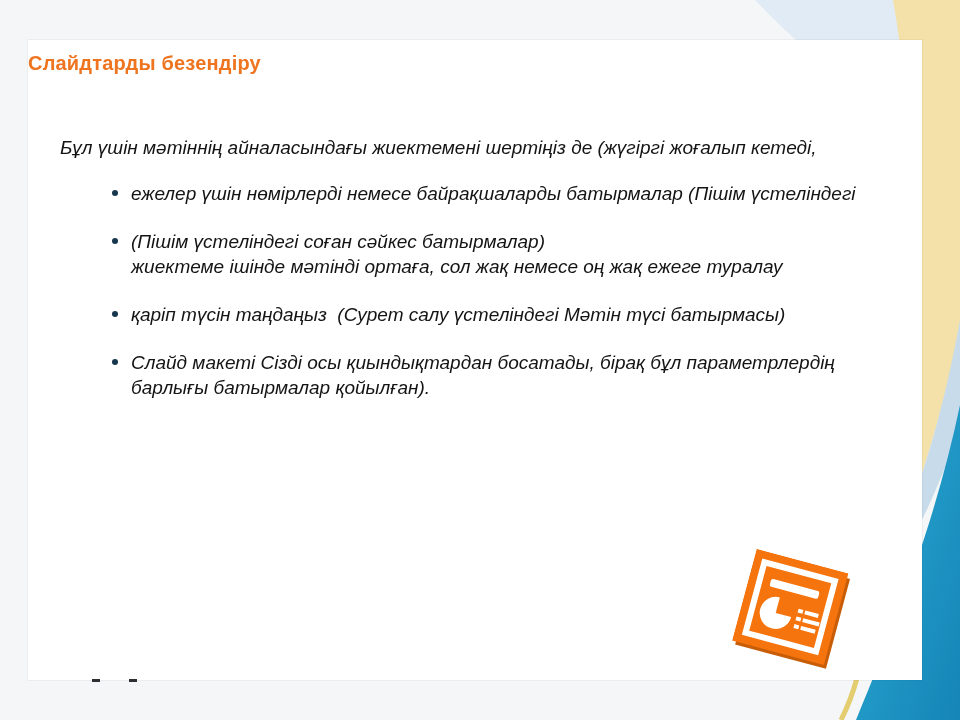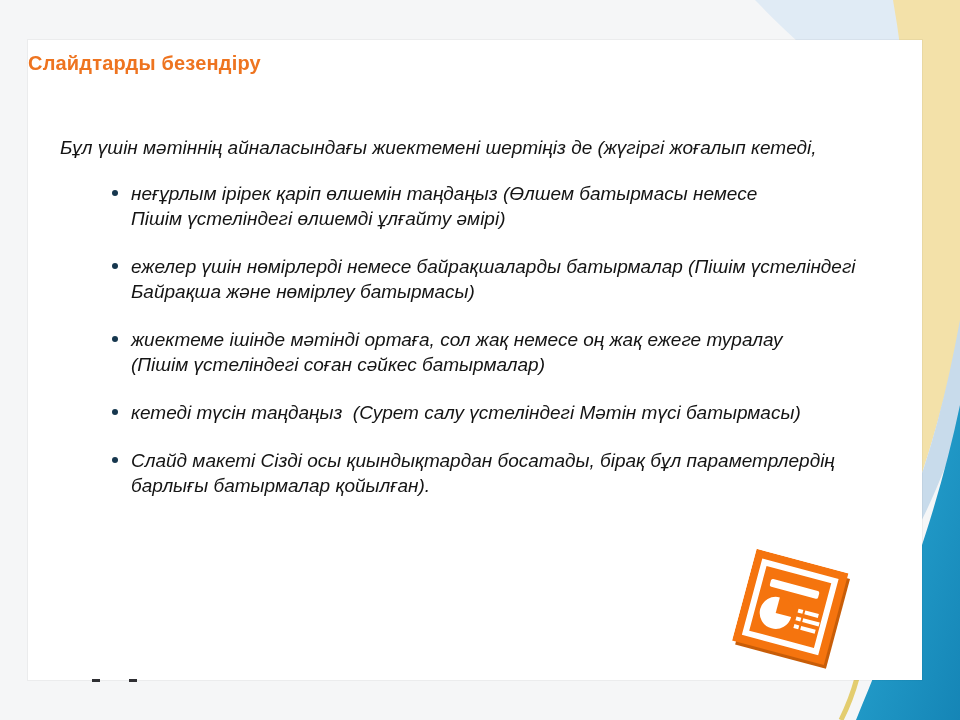--- a/index.html
+++ b/index.html
@@ -69,42 +69,34 @@
     <div class="title">Слайдтарды безендіру</div>
 
     <div class="intro">
       <div class="line first">Бұл үшін мәтіннің айналасындағы жиектемені шертіңіз де (жүгіргі жоғалып кетеді,</div>
     </div>
 
     <ul class="bullets">
       <li>
         <span class="dot"></span>
         <div class="btext">
-          <div class="line">неғұрлым ірірек қаріп өлшемін таңдаңыз (Өлшем батырмасы немесе</div>
-          <div class="line">Пішім үстеліндегі өлшемді ұлғайту әмірі)</div>
+          <div class="line">ежелер үшін нөмірлерді немесе байрақшаларды батырмалар (Пішім үстеліндегі</div>
         </div>
       </li>
       <li>
         <span class="dot"></span>
         <div class="btext">
-          <div class="line">ежелер үшін нөмірлерді немесе байрақшаларды батырмалар (Пішім үстеліндегі</div>
-          <div class="line">Байрақша және нөмірлеу батырмасы)</div>
+          <div class="line">(Пішім үстеліндегі соған сәйкес батырмалар)</div>
+          <div class="line">жиектеме ішінде мәтінді ортаға, сол жақ немесе оң жақ ежеге туралау</div>
         </div>
       </li>
       <li>
         <span class="dot"></span>
         <div class="btext">
-          <div class="line">жиектеме ішінде мәтінді ортаға, сол жақ немесе оң жақ ежеге туралау</div>
-          <div class="line">(Пішім үстеліндегі соған сәйкес батырмалар)</div>
-        </div>
-      </li>
-      <li>
-        <span class="dot"></span>
-        <div class="btext">
-          <div class="line">кетеді түсін таңдаңыз  (Сурет салу үстеліндегі Мәтін түсі батырмасы)</div>
+          <div class="line">қаріп түсін таңдаңыз  (Сурет салу үстеліндегі Мәтін түсі батырмасы)</div>
         </div>
       </li>
       <li>
         <span class="dot"></span>
         <div class="btext">
           <div class="line">Слайд макеті Сізді осы қиындықтардан босатады, бірақ бұл параметрлердің</div>
           <div class="line">барлығы батырмалар қойылған).</div>
         </div>
       </li>
     </ul>

